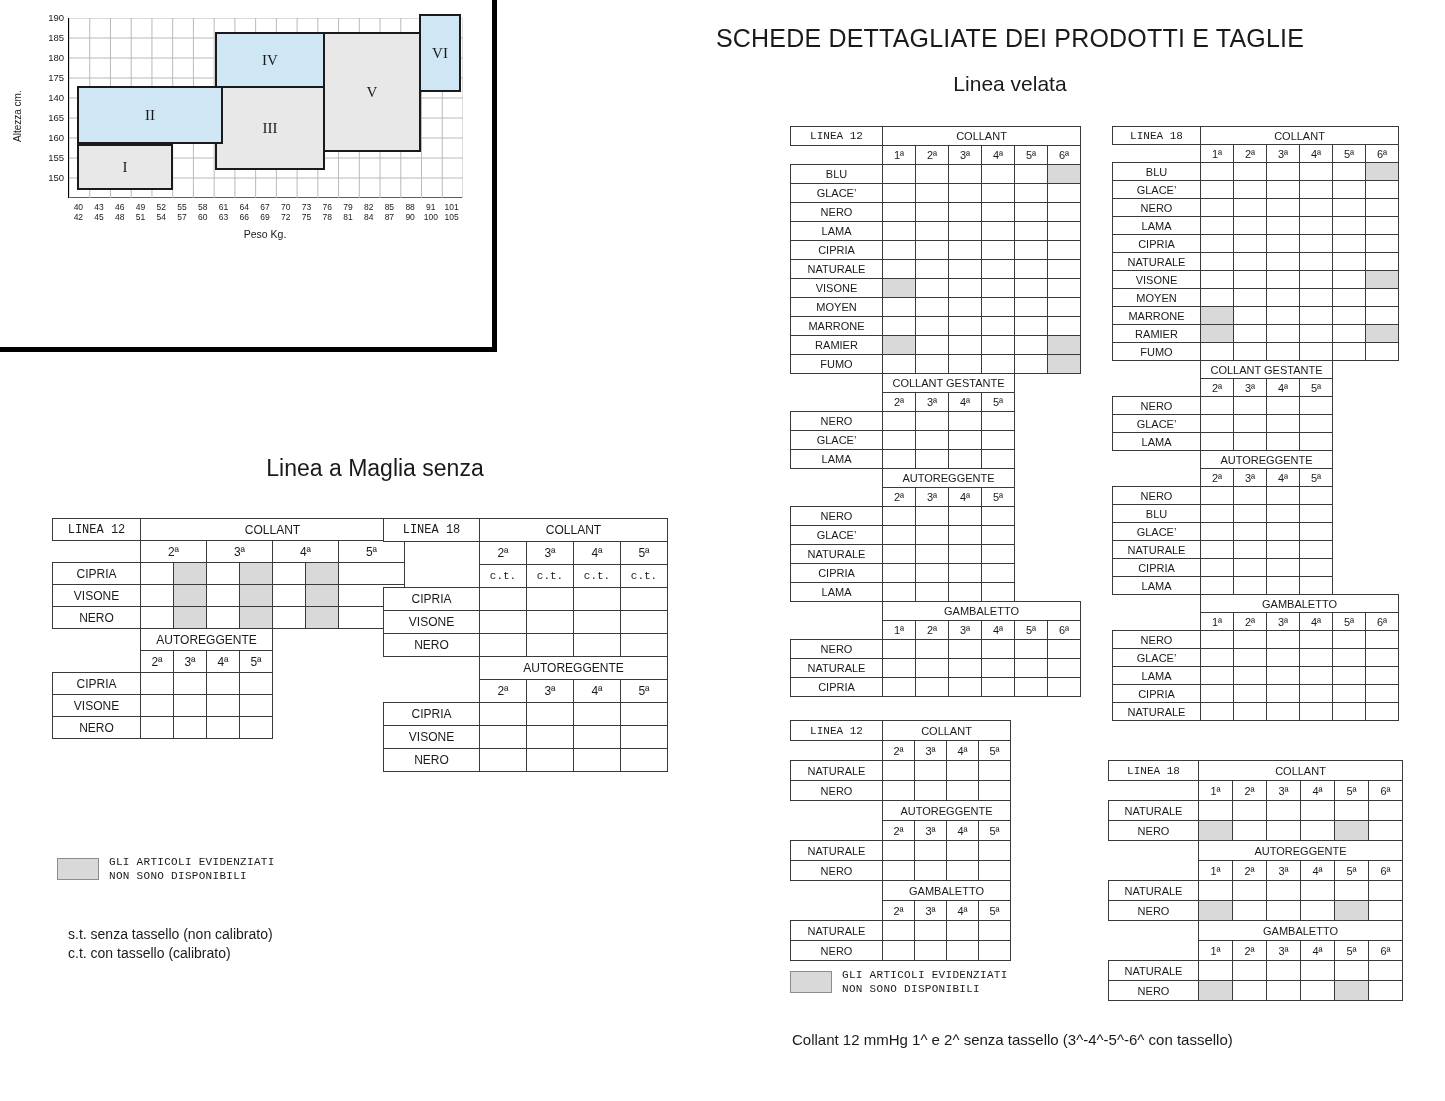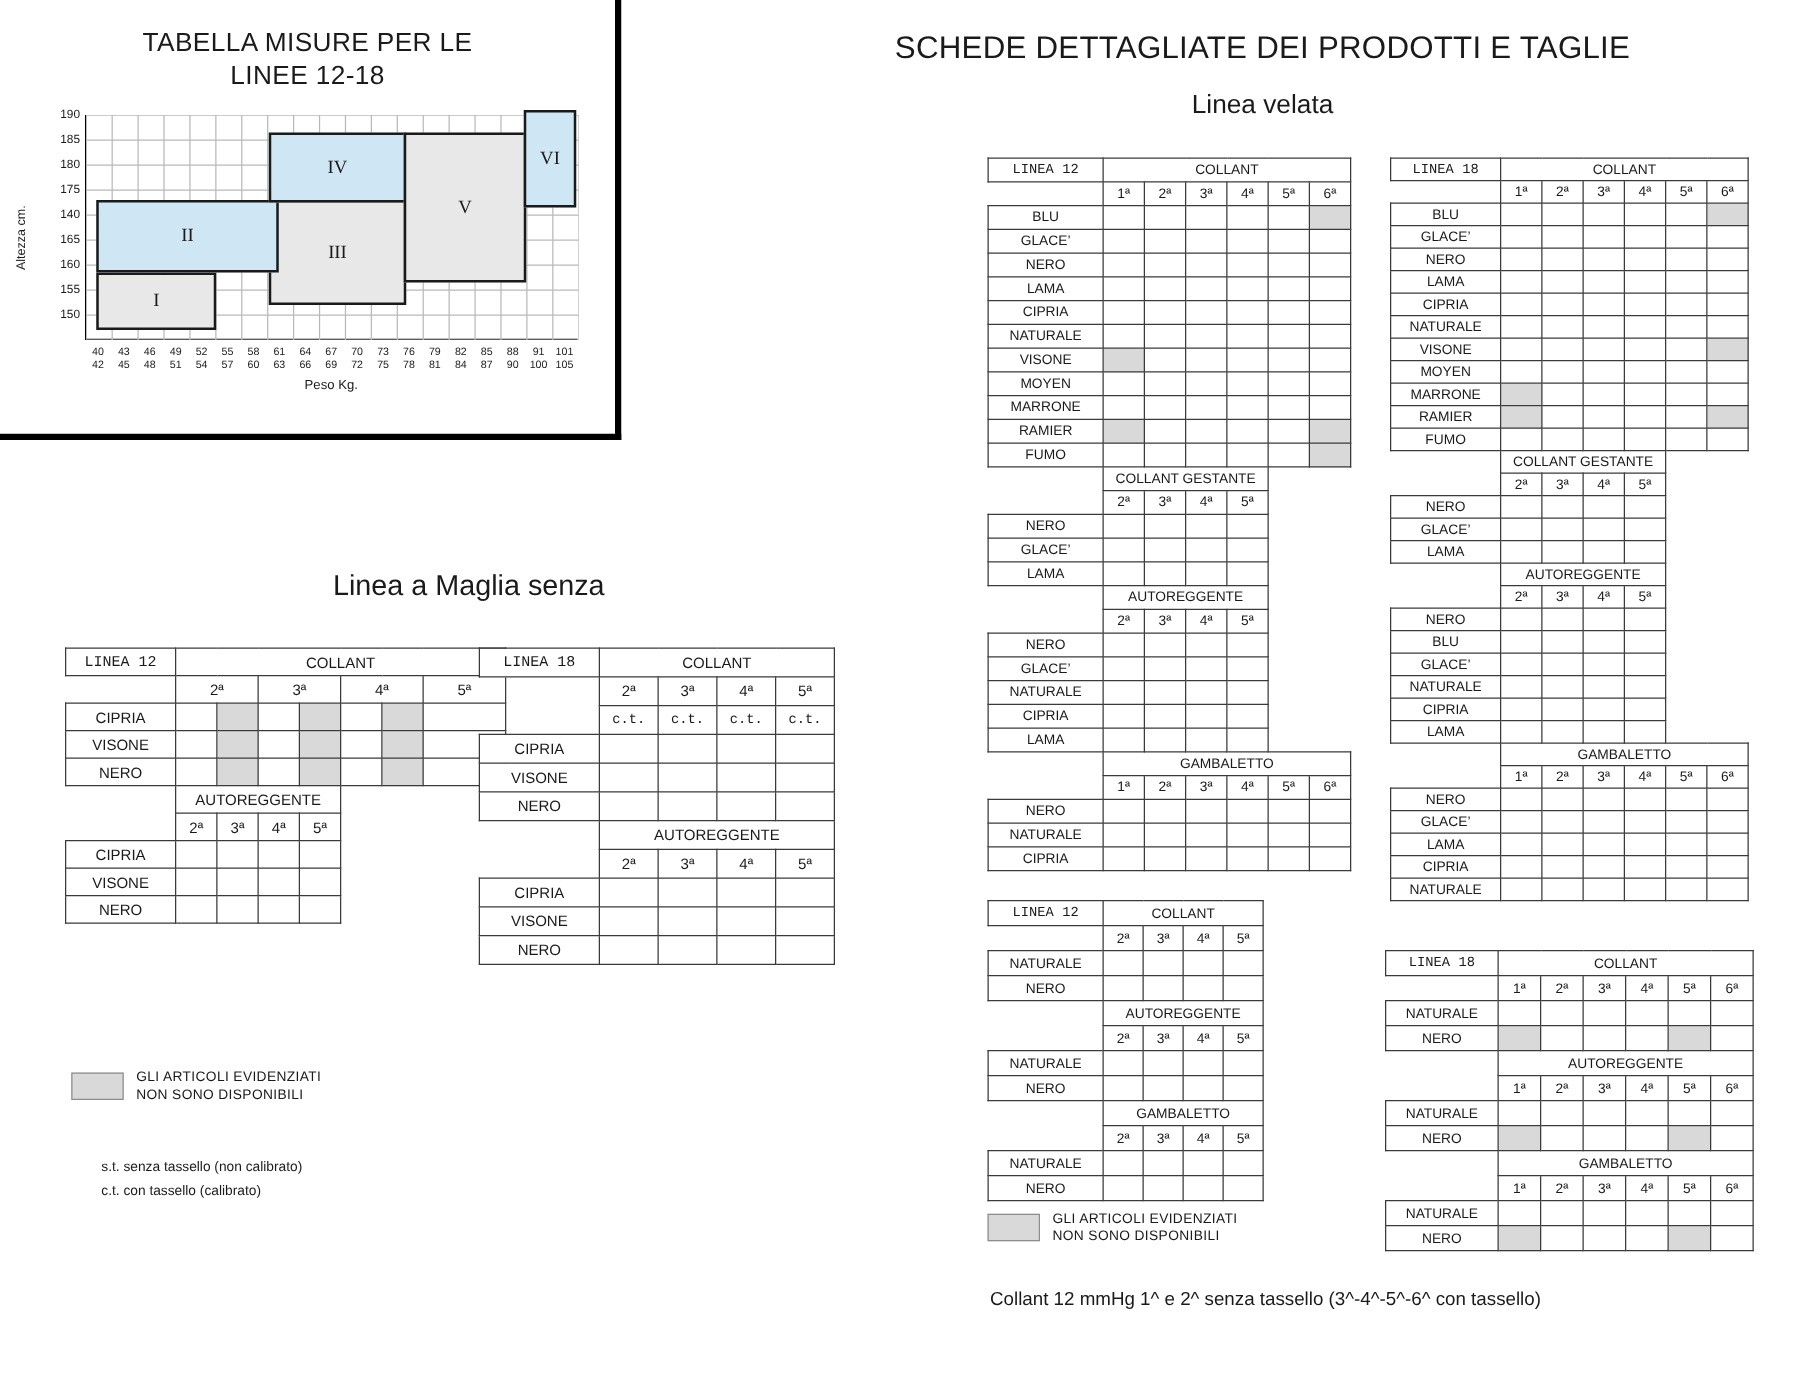--- a/index.html
+++ b/index.html
@@ -67,40 +67,36 @@
   #sub-title {
     position:absolute; left:600px; top:72px; width:820px; text-align:center;
     font-size:21px;
   }
   #maglia-title {
     position:absolute; left:55px; top:455px; width:640px; text-align:center;
     font-size:23px;
   }
 
   
-  .legend { position:absolute; font-size:11px; }
+  .legend { position:absolute; font-size:11px;font-family:Liberation Mono, monospace; }
   .legend .sw {
     display:inline-block; width:42px; height:22px; background:#d9d9d9;
     border:1px solid #8d8d8d; vertical-align:middle; margin-right:10px;
   }
   .legend .txt { display:inline-block; vertical-align:middle; line-height:14px; letter-spacing:.3px; }
-  .notes { position:absolute; font-size:11px; line-height:19px;margin-left:13px; }
+  .notes { position:absolute; font-size:14px; line-height:19px; }
   .bottom-notes { position:absolute; font-size:15px; line-height:24px; }
 
   
   .tbl { position:absolute; }
 </style>
 </head>
 <body>
 
 <div id="measure-box">
-  <div id="measure-title">
-    <div>TABELLA MISURE PER LE</div>
-    <div>LINEE 12-18</div>
-  </div>
 
   <div id="chart-wrap">
     <div id="ylabel">Altezza cm.</div>
     <div id="yticks">
         <div class="ytick" style="top: 0px;">190</div>
         <div class="ytick" style="top: 20px;">185</div>
         <div class="ytick" style="top: 40px;">180</div>
         <div class="ytick" style="top: 60px;">175</div>
         <div class="ytick" style="top: 80px;">140</div>
         <div class="ytick" style="top: 100px;">165</div>

